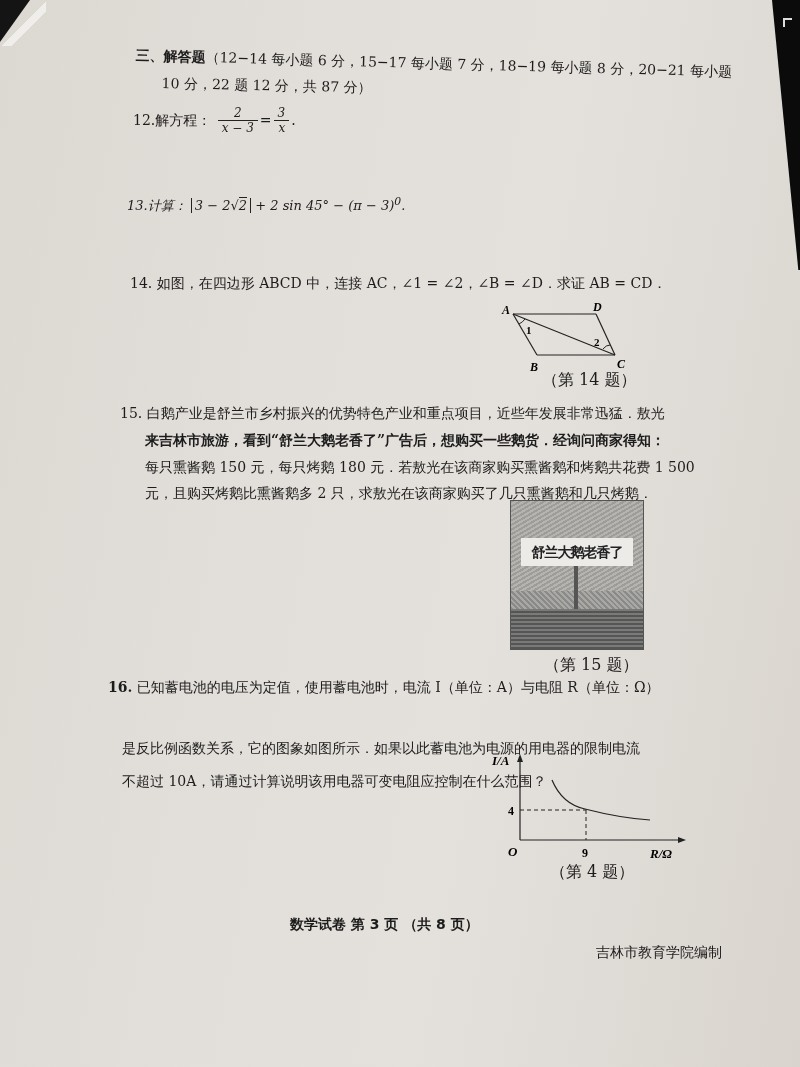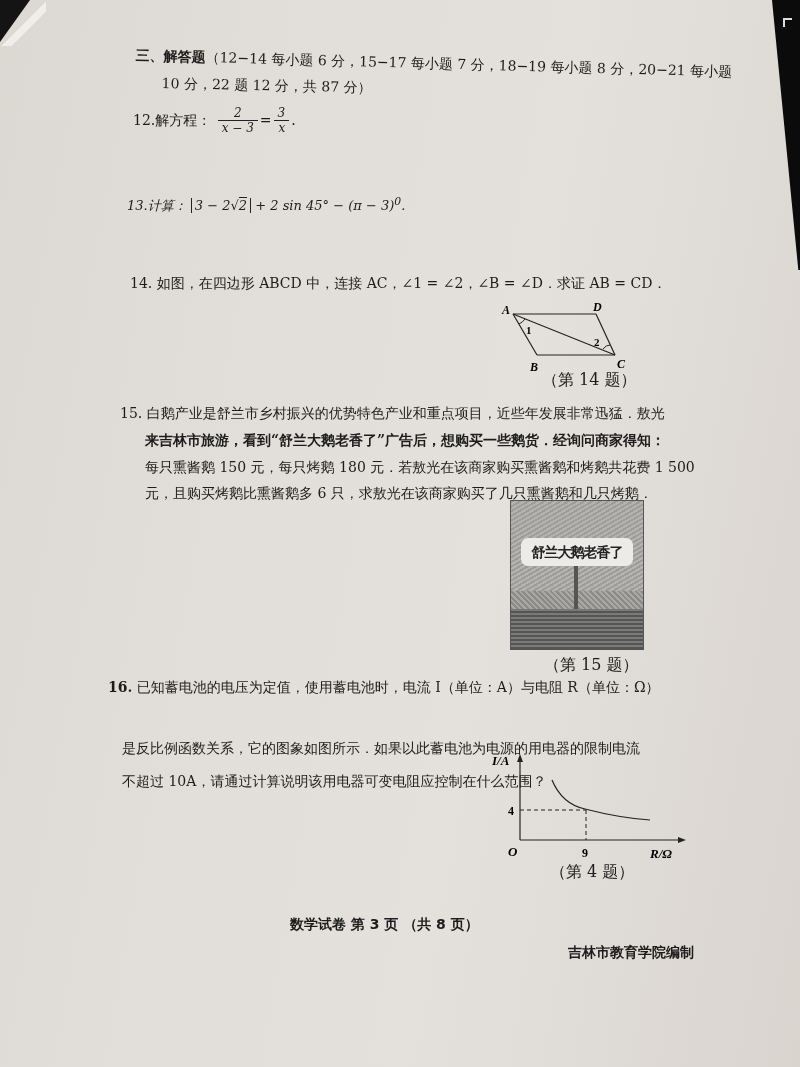--- a/index.html
+++ b/index.html
@@ -41,27 +41,27 @@
     .billboard {
       position:absolute; left:510px; top:500px; width:132px; height:148px;
       background: repeating-linear-gradient(45deg, #8a8a88 0 2px, #a9a8a5 2px 4px);
       border:1px solid #555;
     }
     .billboard .sky { position:absolute; left:0; top:0; right:0; height:90px;
       background: repeating-linear-gradient(-30deg, #b5b4b1 0 2px, #9d9c99 2px 4px); }
     .billboard .sign {
       position:absolute; left:10px; top:37px; width:112px; height:28px; background:#ecebe8;
       font-family:"DejaVu Sans", sans-serif; font-weight:bold; font-size:14px; color:#222;
-      text-align:center; line-height:28px; letter-spacing:-1px;border-radius:7px;
+      text-align:center; line-height:28px; letter-spacing:-1px;
     }
     .billboard .pole { position:absolute; left:63px; top:65px; width:4px; height:80px; background:#555; }
     .billboard .ground { position:absolute; left:0; right:0; bottom:0; height:40px;
       background: repeating-linear-gradient(0deg, #555 0 2px, #7a7a78 2px 4px); }
     .footer-page { position:absolute; left:290px; top:916px; font-size:14px; font-weight:bold; font-family:"DejaVu Sans", sans-serif; }
-    .footer-org { position:absolute; left:568px; top:944px; font-size:14px; font-weight:bold; font-family:"DejaVu Sans", sans-serif; }
+    .footer-org { position:absolute; left:596px; top:944px; font-size:14px; font-weight:normal; font-family:"DejaVu Sans", sans-serif; }
     svg text { font-family:"Liberation Serif", serif; }
   </style>
 </head>
 <body>
 
 <div class="paper"></div>
 <div class="corner-tl"></div>
 <div class="corner-tl-edge"></div>
 <div class="edge-tr"></div>
 <div class="edge-tr-mark"></div>
@@ -102,21 +102,21 @@
   <text x="104" y="48" font-size="11" font-weight="bold">2</text>
 </svg>
 <div class="caption" style="left:542px; top:370px;">（第 14 题）</div>
 
 <div class="q" style="left:120px; top:400px;">
   <span>15.</span>
   <span>白鹅产业是舒兰市乡村振兴的优势特色产业和重点项目，近些年发展非常迅猛．敖光</span>
 </div>
 <div class="q" style="left:145px; top:427px;font-weight:bold;">来吉林市旅游，看到“舒兰大鹅老香了”广告后，想购买一些鹅货．经询问商家得知：</div>
 <div class="q" style="left:145px; top:454px;">每只熏酱鹅 150 元，每只烤鹅 180 元．若敖光在该商家购买熏酱鹅和烤鹅共花费 1 500</div>
-<div class="q" style="left:145px; top:480px;">元，且购买烤鹅比熏酱鹅多 6 只，求敖光在该商家购买了几只熏酱鹅和几只烤鹅．</div>
+<div class="q" style="left:145px; top:480px;">元，且购买烤鹅比熏酱鹅多 2 只，求敖光在该商家购买了几只熏酱鹅和几只烤鹅．</div>
 
 <div class="billboard">
   <div class="sky"></div>
   <div class="pole"></div>
   <div class="ground"></div>
   <div class="sign">舒兰大鹅老香了</div>
 </div>
 <div class="caption" style="left:544px; top:655px;">（第 15 题）</div>
 
 <div class="q" style="left:108px; top:674px;">

